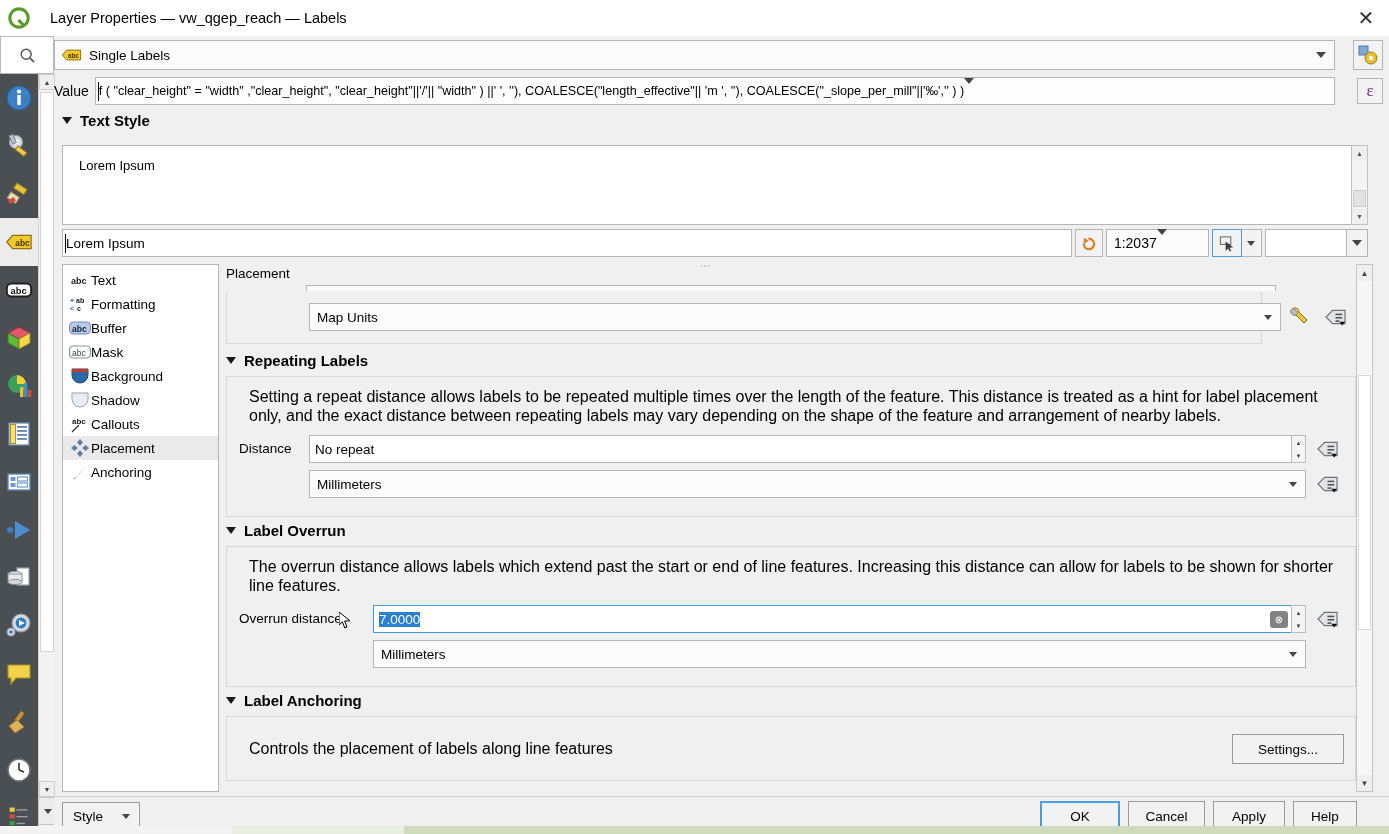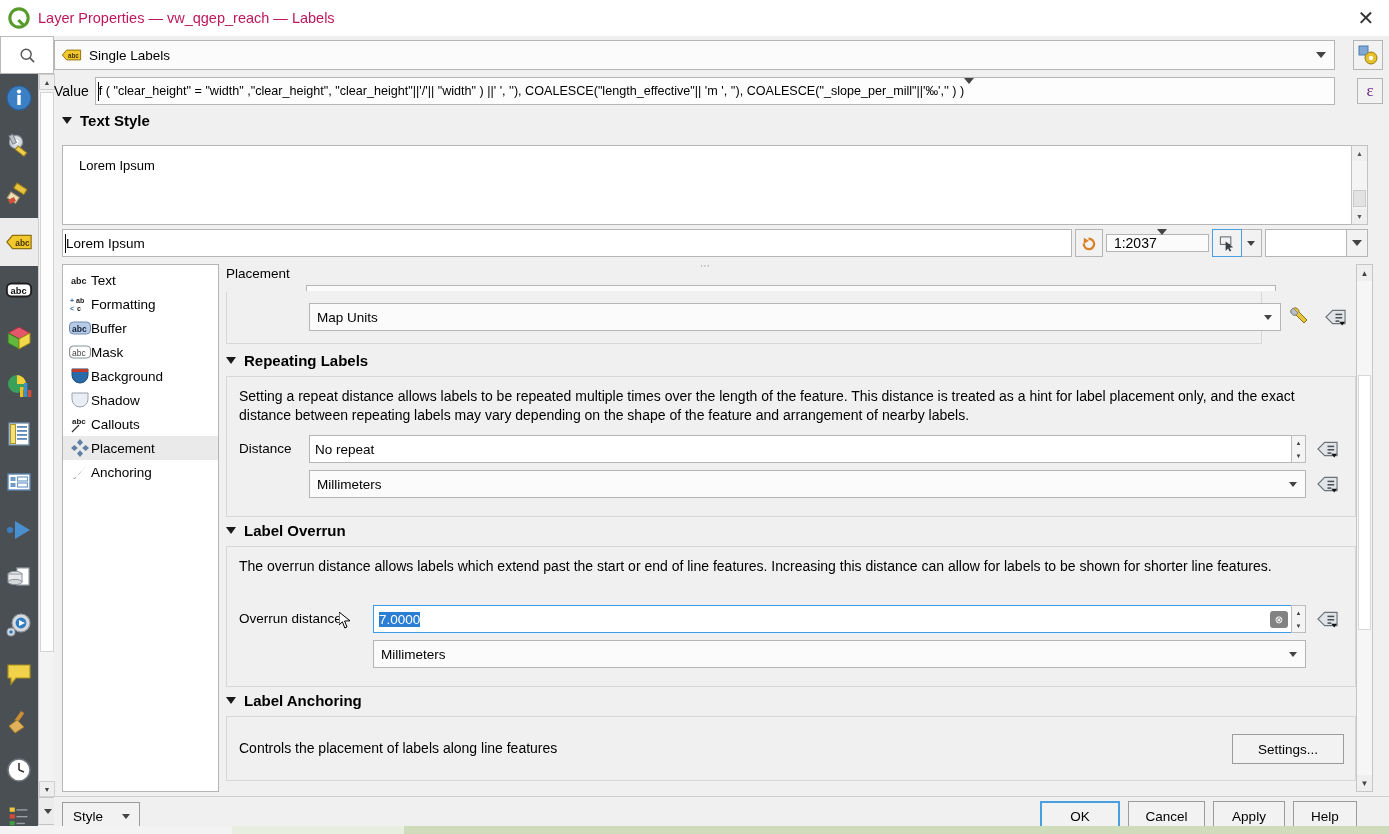--- a/index.html
+++ b/index.html
@@ -10,21 +10,21 @@
     font-size:13px; color:#000;
     background:#f0f0f0;
     position:relative;
   }
   
   .titlebar{
     position:absolute; left:0; top:0; width:1389px; height:36px;
     background:#ffffff; display:flex; align-items:center;
   }
   .qgis-logo{ width:22px;height:22px;margin-left:8px;margin-right:8px;flex:0 0 auto; }
-  .title-text{ font-size:14.5px; color:#be185d; white-space:nowrap; }
+  .title-text{ font-size:14.5px; color:#000000; white-space:nowrap;margin-left:12px; }
   .win-close{
     position:absolute; right:0; top:0; width:46px; height:36px;
     display:flex;align-items:center;justify-content:center;
     font-size:20px; color:#333; line-height:1;
   }
   
   .rail{
     position:absolute; left:0; top:36px; width:38px; height:798px;
     background:#4a4f54;
   }
@@ -132,21 +132,21 @@
   .ts-input{
     width:1026px;height:28px;background:#fff;border:1px solid #b5b5b5;
     display:flex;align-items:center;padding-left:3px;font-size:13.5px;position:relative;
   }
   .ts-input .cb{position:absolute;left:2px;top:4px;width:1px;height:19px;background:#000;}
   .sm-btn{
     height:28px;min-width:28px;background:#f2f2f2;border:1px solid #b5b5b5;
     display:flex;align-items:center;justify-content:center;margin-left:3px;
   }
   .scale-combo{
-    width:105px;height:18px;background:#fbfbfb;border:1px solid #b5b5b5;margin-left:3px;
+    width:105px;height:28px;background:#fbfbfb;border:1px solid #b5b5b5;margin-left:3px;
     display:flex;align-items:center;position:relative;padding-left:7px;font-size:14px;
   }
   .blank-combo{
     width:105px;height:28px;background:#fff;border:1px solid #b5b5b5;margin-left:3px;
     position:relative;
   }
   .blank-combo .ab{position:absolute;right:-1px;top:-1px;width:22px;height:28px;background:#f2f2f2;border:1px solid #b5b5b5;display:flex;align-items:center;justify-content:center;}
   .split-arrow{
     height:28px;width:20px;background:#f2f2f2;border:1px solid #b5b5b5;border-left:none;
     display:flex;align-items:center;justify-content:center;
@@ -197,21 +197,21 @@
   }
   .spinners div{flex:1;display:flex;align-items:center;justify-content:center;font-size:6px;color:#3b3b3b;}
   .clear-btn{
     position:absolute;right:17px;top:5px;width:18px;height:17px;border-radius:3px;background:#828282;
     display:flex;align-items:center;justify-content:center;color:#fff;font-size:10px;
   }
   .sel-text{ background:#2a7fd4;color:#fff; }
   .datadef{
     width:24px;height:22px;display:flex;align-items:center;justify-content:center;
   }
-  .desc{ font-size:14px;line-height:19px; }
+  .desc{ font-size:16px;line-height:19px;margin-left:10px; }
   .settings-btn{
     background:#f2f2f2;border:1px solid #9b9b9b;height:30px;padding:0 25px;
     display:flex;align-items:center;font-size:13.5px;
   }
   
   .bottombar{
     position:absolute;left:54px;top:796px;width:1335px;height:38px;
     background:#f0f0f0;border-top:1px solid #cfcfcf;
   }
   .style-btn{

